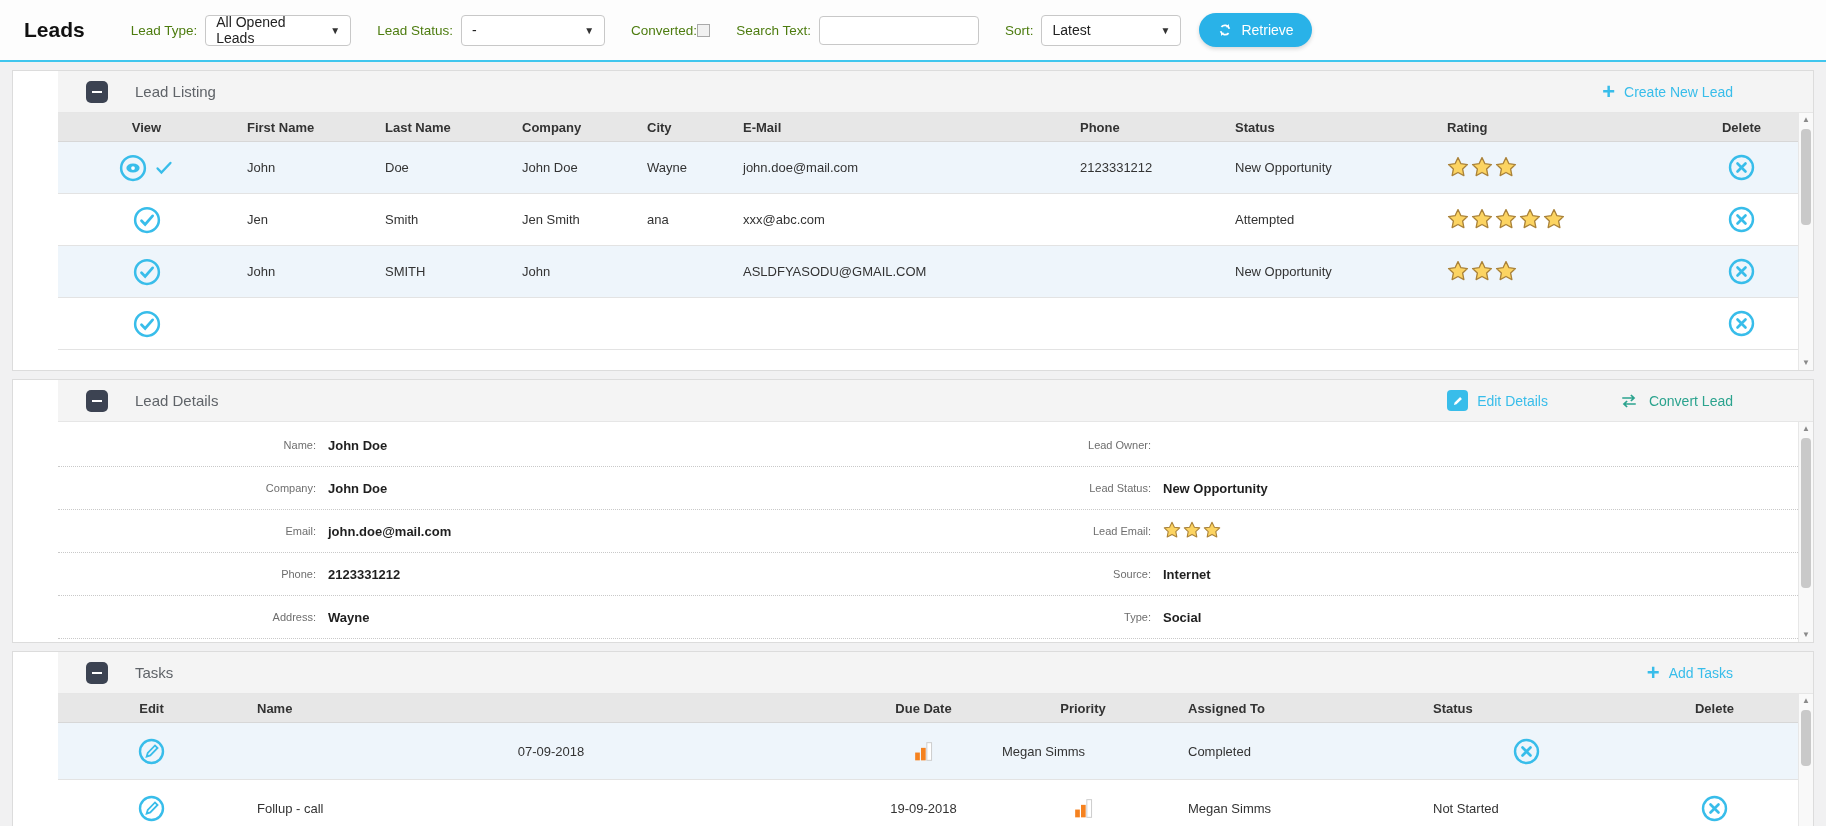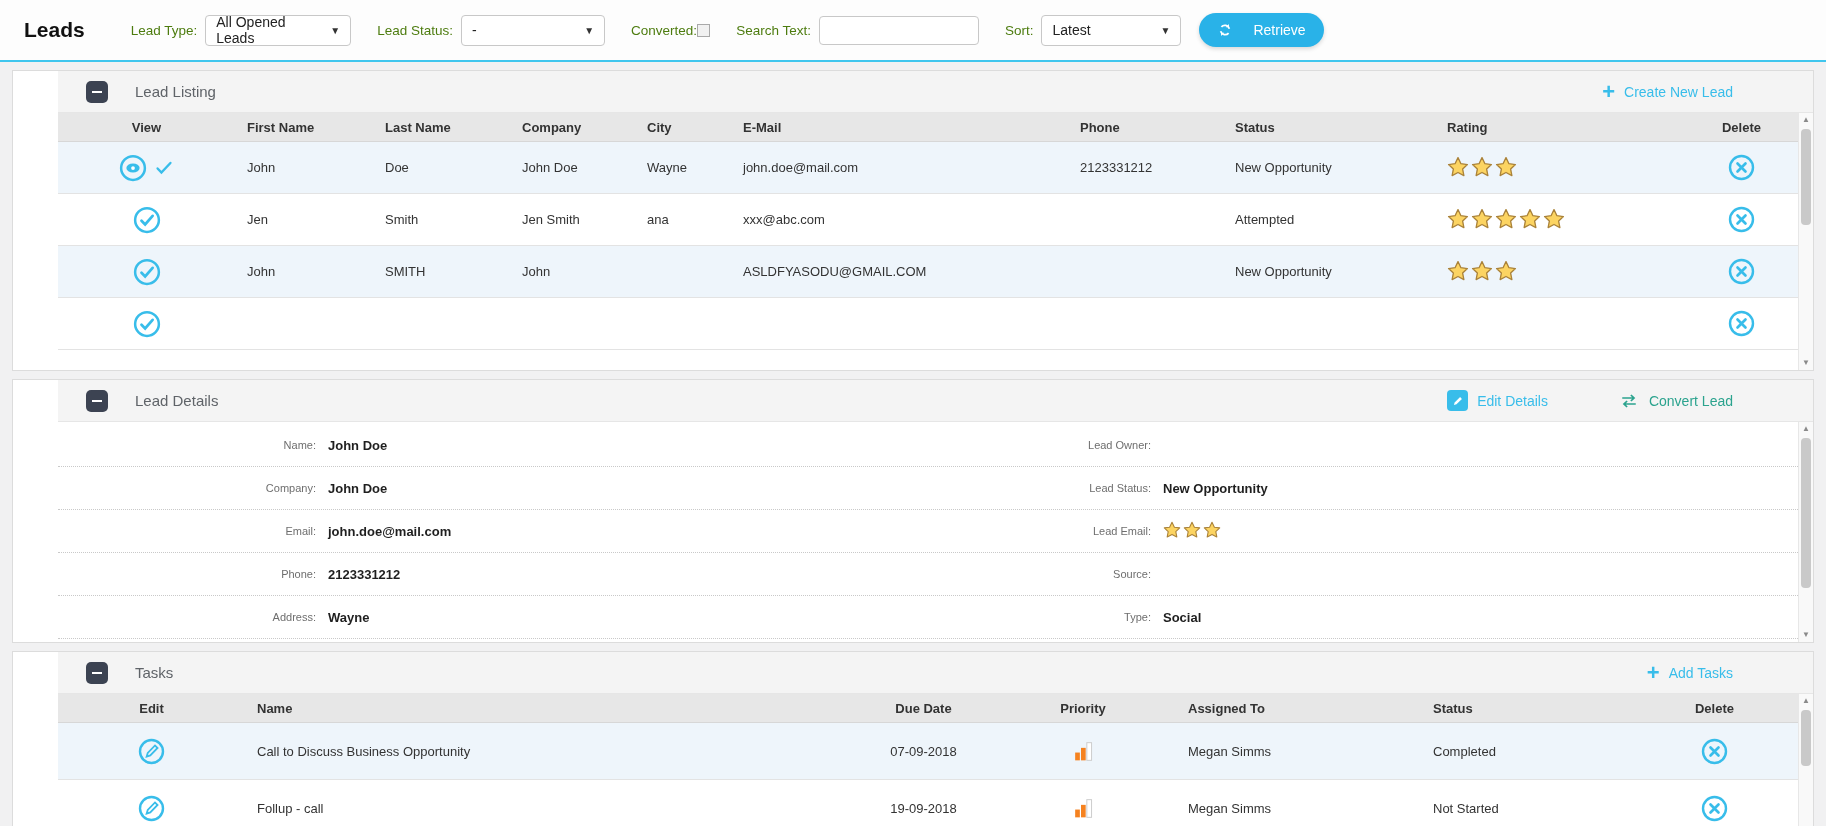--- a/index.html
+++ b/index.html
@@ -13,21 +13,21 @@
   .tlabel { color:#4d7c0f; font-size:13.5px; margin:0 8px 0 26px; white-space:nowrap; }
   .select { display:flex; align-items:center; justify-content:space-between;
             height:31px; background:#fff; border:1px solid #c8c8c8; border-radius:4px;
             padding:0 10px; font-size:14px; color:#222; cursor:pointer; }
   .sel-type { width:146px; } .sel-status { width:144px; } .sel-sort { width:140px; }
   .caret { font-size:10px; color:#333; margin-left:8px; }
   .checkbox { width:13px; height:13px; background:#f1f1f1; border:1px solid #a9a9a9;
               display:inline-block; }
   .tinput { width:160px; height:29px; border:1px solid #c8c8c8; border-radius:4px;
             padding:0 8px; font-size:13px; font-family:inherit; outline:none; }
-  .retrieve { display:flex; align-items:center; gap:20px; margin-left:18px; height:32px;
+  .retrieve { display:flex; align-items:center; gap:8px; margin-left:18px; height:32px;
               padding:17px 18px; background:#29b2e8; color:#fff; border:none; border-radius:18px;
               font-size:14px; font-family:inherit; cursor:pointer; box-shadow:0 2px 4px rgba(0,0,0,.15); }
 
   
   .panel { margin:8px 12px 0 12px; background:#fff; border:1px solid #dcdcdc; overflow:hidden;padding-left:45px; }
   .phead { display:flex; align-items:center; height:42px; background:#f4f4f4;
            border-bottom:1px solid #e6e6e6; padding:0 80px 0 28px; }
   .collapse-btn { width:22px; height:22px; background:#3c4352; border-radius:5px;
                   display:flex; align-items:center; justify-content:center; cursor:pointer; flex:none; }
   .collapse-btn .minus { width:10px; height:2px; background:#fff; display:block; }
@@ -353,20 +353,21 @@
               </svg>
               <svg viewBox="0 0 18 17" width="22" height="21">
                 <path d="M9 1.2l2.4 5 5.3.7-3.9 3.7 1 5.3L9 13.4l-4.8 2.5 1-5.3-3.9-3.7 5.3-.7z" fill="#fcd462" stroke="#ab8339" stroke-width="1.1" stroke-linejoin="round"></path>
               </svg>
             </span></div>
       </div>
       <div class="frow">
         <div class="flabel">Phone:</div>
         <div class="fvalue">2123331212</div>
         <div class="flabel">Source:</div>
+        <div class="fvalue">Internet</div>
       </div>
       <div class="frow">
         <div class="flabel">Address:</div>
         <div class="fvalue">Wayne</div>
         <div class="flabel">Type:</div>
         <div class="fvalue">Social</div>
       </div>
     </div>
     <div class="sbar">
       <div class="sarr">▲</div>
@@ -403,21 +404,20 @@
 
       <div class="trow brow alt">
         <div class="cell c-center">
           <span class="icn">
             <svg viewBox="0 0 24 24" width="29" height="29">
               <circle cx="12" cy="12" r="9.5" fill="none" stroke="#38bdea" stroke-width="2"></circle>
               <path d="M8 16.2l.9-3 6-6.2 2.1 2.1-6 6.2z" fill="none" stroke="#38bdea" stroke-width="1.5"></path>
             </svg>
           </span>
         </div>
-        <div class="cell">Call to Discuss Business Opportunity</div>
         <div class="cell c-center">07-09-2018</div>
         <div class="cell c-center">
           <span class="icn">
             <svg viewBox="0 0 24 24" width="25" height="25">
               <rect x="4" y="13" width="4.5" height="7.5" fill="#f58220"></rect>
               <rect x="9.6" y="8.5" width="4.5" height="12" fill="#f58220"></rect>
               <rect x="15.2" y="3.5" width="4.5" height="17" fill="#fff" stroke="#cfcfcf"></rect>
             </svg>
           </span>
         </div>

